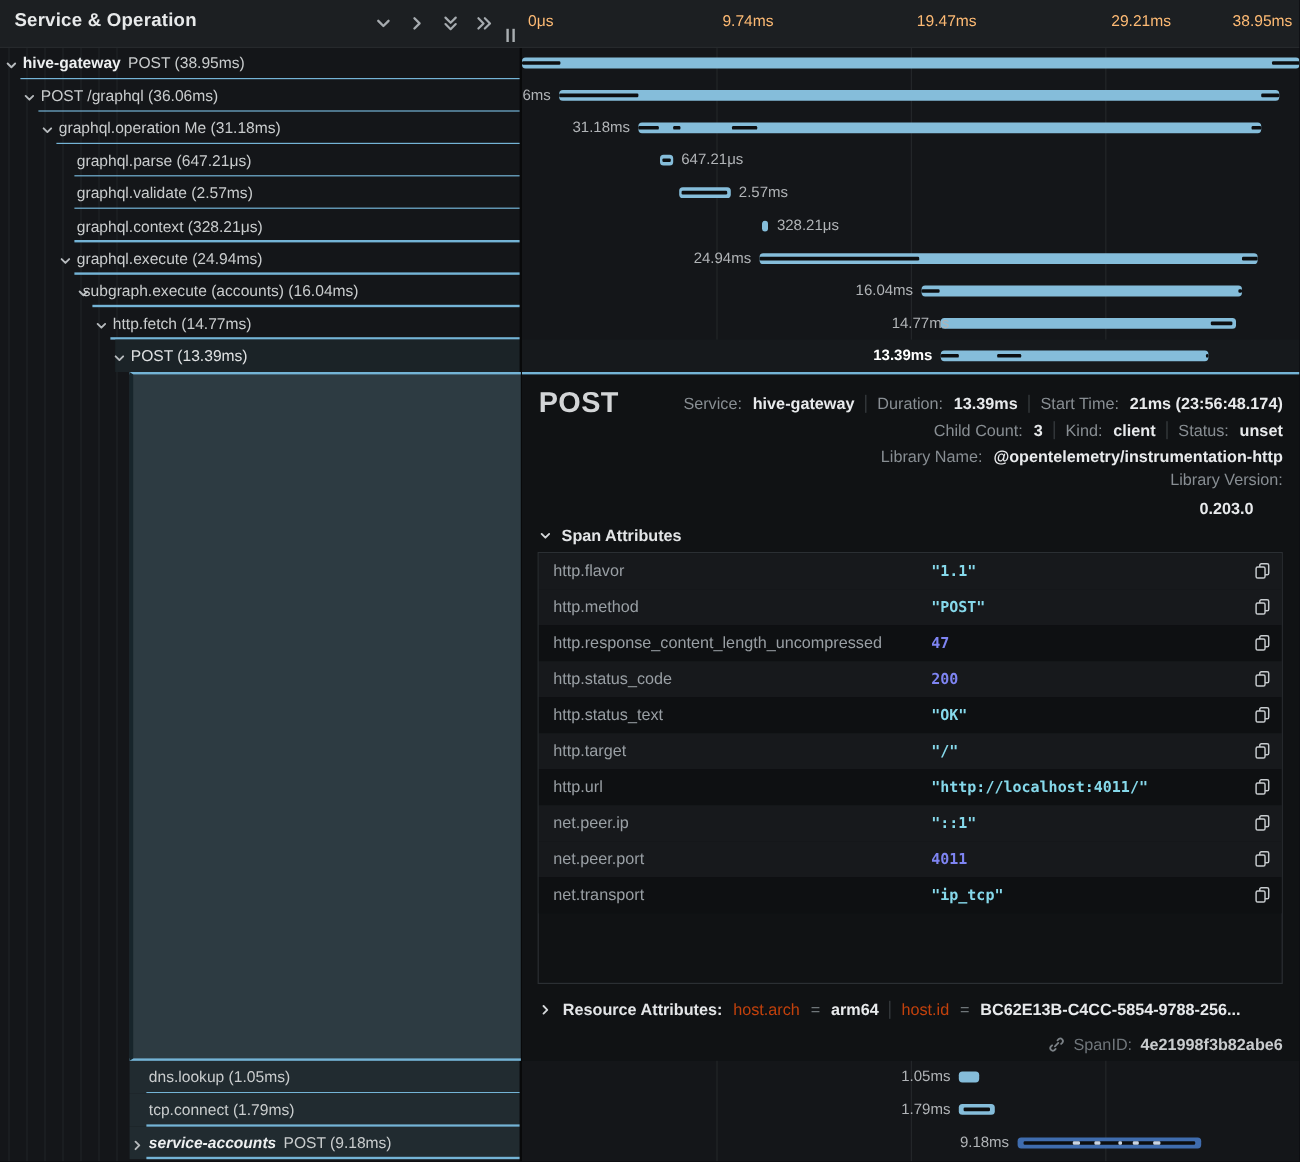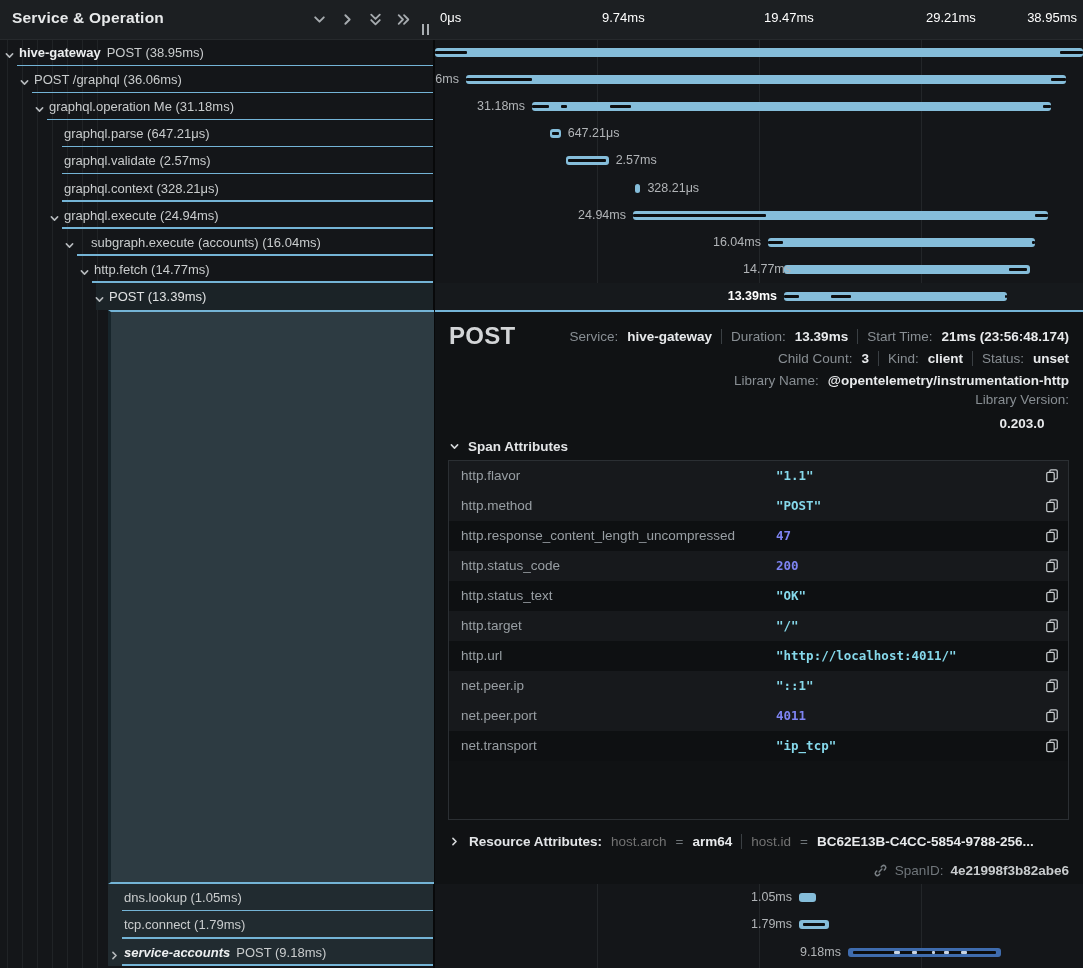--- a/index.html
+++ b/index.html
@@ -6,21 +6,21 @@
   .app{position:relative;width:1083px;height:968px;overflow:hidden;background:#141619;
        font-family:"Liberation Sans",sans-serif; -webkit-font-smoothing:antialiased;}
   
   .topbar{position:absolute;left:0;top:0;width:1083px;height:39px;background:#1c1f22;
           border-bottom:1px solid #26292c;z-index:4;}
   .lh-title{position:absolute;left:12px;top:9px;font-size:15.5px;font-weight:700;color:#e7e9ea;letter-spacing:.2px;}
   .hicon{position:absolute;top:12px;width:15px;height:15px;cursor:pointer;}
   .grip{position:absolute;left:422px;top:24px;width:9px;height:11px;}
   .grip i{position:absolute;top:0;width:2px;height:11px;background:#a9aeb2;}
   .grip i.g2{left:5px;}
-  .tick-label{position:absolute;top:10px;font-size:13px;color:#ffffff;white-space:nowrap;}
+  .tick-label{position:absolute;top:10px;font-size:13px;color:#fdba74;white-space:nowrap;}
   
   .gridline{position:absolute;top:0;bottom:0;width:1px;background:#232629;z-index:1;}
   .guide{position:absolute;top:39px;bottom:0;width:1px;background:#202326;z-index:1;}
   .vsplit{position:absolute;top:0;bottom:0;left:433px;width:2px;background:#08090a;z-index:3;}
   
   .nrow{position:absolute;left:0;width:434px;z-index:2;}
   .ntext{position:absolute;top:0;height:100%;display:flex;align-items:center;gap:6px;white-space:nowrap;}
   .svc{font-weight:700;color:#edeff0;font-size:13px;}
   .svc.it{font-style:italic;}
   .nlabel{color:#c9cccd;font-size:13px;}
@@ -56,21 +56,21 @@
   .arow.odd{background:#17191c;}
   .arow.even{background:#0e1012;}
   .akey{position:absolute;left:12px;top:0;line-height:30px;font-size:13.5px;color:#999fa4;white-space:nowrap;}
   .aval{position:absolute;left:327px;top:0;line-height:30px;font-size:12.5px;font-weight:700;
         font-family:"DejaVu Sans Mono",monospace;white-space:nowrap;}
   .aval.string{color:#86d9eb;}
   .aval.number{color:#7e84f2;}
   .copy-btn{position:absolute;right:9px;top:7px;width:15px;height:16px;cursor:pointer;background:none;border:none;padding:0;}
   .res-line{position:absolute;left:14px;top:522px;display:flex;align-items:center;gap:9px;white-space:nowrap;}
   .res-title{font-size:13.5px;font-weight:700;color:#e3e5e7;}
-  .res-key{color:#737373;font-size:13.5px;}
+  .res-key{color:#c2410c;font-size:13.5px;}
   .res-eq{color:#6f7579;font-size:13.5px;}
   .res-val{color:#e8eaec;font-size:13.5px;font-weight:700;}
   .spanid-line{position:absolute;right:14px;top:551px;display:flex;align-items:center;gap:7px;}
   .spanid-label{color:#70767b;font-size:13.5px;}
   .spanid-value{color:#c9ccce;font-size:13.5px;font-weight:700;}
 </style>
 </head>
 <body>
 
 <div class="app" style="--accent: #74b4d6; --bar: #85bdda; --bar-dark: #3f6cae;">
@@ -189,21 +189,21 @@
         <div class="bar" style="left: 197.977px; width: 414.92px;">
           <div class="bm" style="left: 0%; width: 132.774px;"></div>
           <div class="bm" style="left: 97%; width: 12.4476px;"></div>
         </div>
         <div class="bar-label" style="right: 457.023px;">24.94ms</div>
       </div>
       <div class="nrow" style="top: 228.7px; height: 27.1px;">
         <span class="toggle" style="left: 64px;"><svg width="11" height="11" viewBox="0 0 14 14">
             <path d="M3 5l4 4 4-4" stroke="#b6babd" stroke-width="2" fill="none" stroke-linecap="round" stroke-linejoin="round"></path>
           </svg></span>
-        <div class="ntext" style="left: 91px; text-align: right;">
+        <div class="ntext" style="left: 69px; text-align: right;">
           <span class="nlabel">subgraph.execute (accounts) (16.04ms)</span>
         </div>
         <div class="underline" style="left: 77px; right: 0px;"></div>
       </div>
       <div class="trow" style="top: 228.7px; height: 27.1px;">
         <div class="bar" style="left: 332.901px; width: 266.853px;">
           <div class="bm" style="left: 0%; width: 14.6769px;"></div>
           <div class="bm" style="left: 99%; width: 2.66853px;"></div>
         </div>
         <div class="bar-label" style="right: 322.099px;">16.04ms</div>

